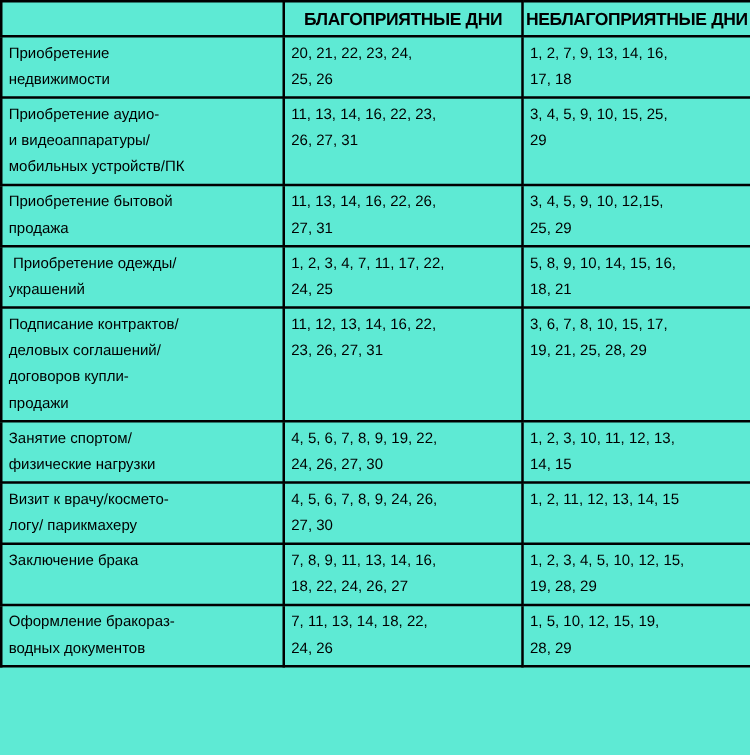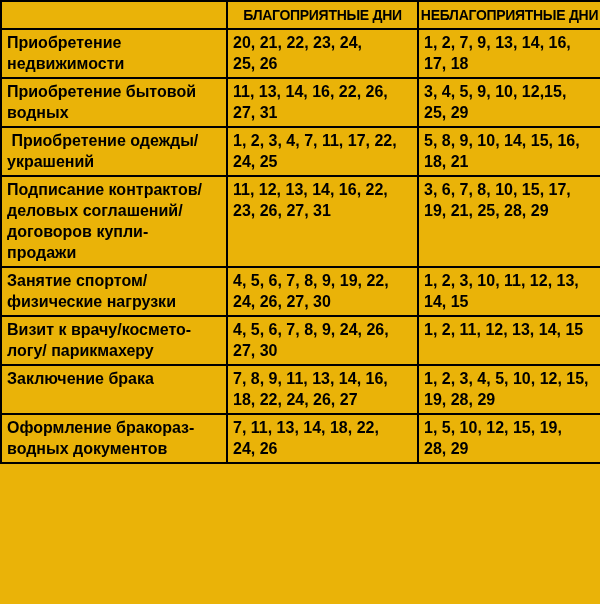--- a/index.html
+++ b/index.html
@@ -3,43 +3,43 @@
 <meta charset="utf-8">
 <style>
   html, body {
     margin: 0;
     padding: 0;
     background: #ffffff;
   }
   .page {
     width: 600px;
     height: 604px;
-    background: #eab308;
+    background: #5eead4;
     overflow: hidden;
   }
   table.calendar-table {
     border-collapse: collapse;
     table-layout: fixed;
     width: 600px;
     font-family: "Liberation Sans", "DejaVu Sans", sans-serif;
     color: #000000;
   }
   table.calendar-table td,
   table.calendar-table th {
     border: 2px solid #000000;
     vertical-align: top;
     overflow: hidden;
   }
   
   td.cell {
-    font-size: 16px;
+    font-size: 12px;
     line-height: 21px;
     padding: 2px 4px 3px 5px;
     white-space: pre-wrap;
-    font-weight: 700;
+    font-weight: 400;
   }
   
   th.hdr {
     font-size: 14px;
     line-height: 20px;
     font-weight: 700;
     text-align: center;
     letter-spacing: -0.3px;
     padding: 3px 0 3px 0;
     white-space: nowrap;
@@ -65,22 +65,31 @@
     <tbody>
       <tr>
         <td class="cell">Приобретение
 недвижимости</td>
         <td class="cell">20, 21, 22, 23, 24,
 25, 26</td>
         <td class="cell">1, 2, 7, 9, 13, 14, 16,
 17, 18</td>
       </tr>
       <tr>
+        <td class="cell">Приобретение аудио-
+и видеоаппаратуры/
+мобильных устройств/ПК</td>
+        <td class="cell">11, 13, 14, 16, 22, 23,
+26, 27, 31</td>
+        <td class="cell">3, 4, 5, 9, 10, 15, 25,
+29</td>
+      </tr>
+      <tr>
         <td class="cell">Приобретение бытовой
-водных</td>
+продажа</td>
         <td class="cell">11, 13, 14, 16, 22, 26,
 27, 31</td>
         <td class="cell">3, 4, 5, 9, 10, 12,15,
 25, 29</td>
       </tr>
       <tr>
         <td class="cell"> Приобретение одежды/
 украшений</td>
         <td class="cell">1, 2, 3, 4, 7, 11, 17, 22,
 24, 25</td>

